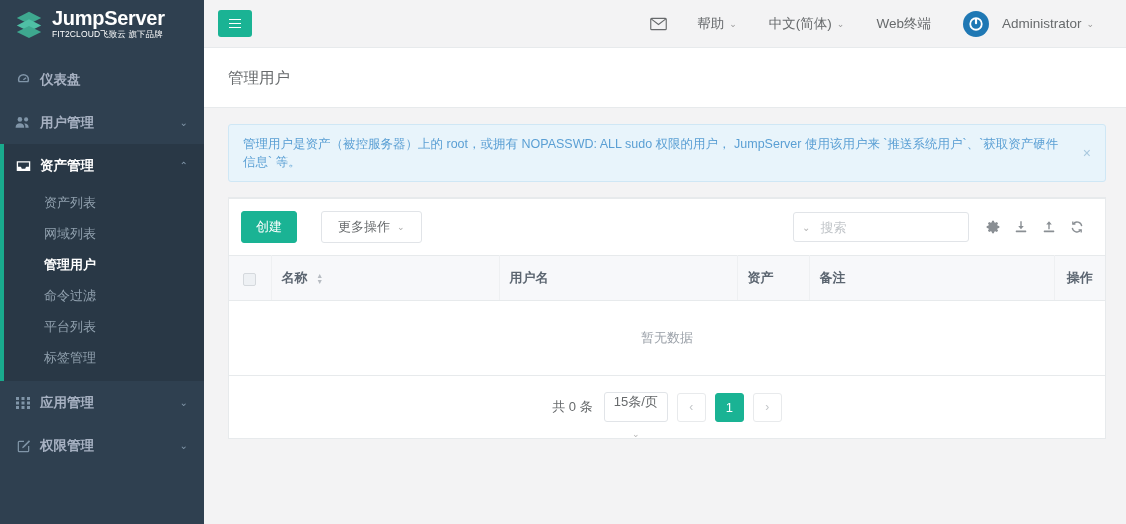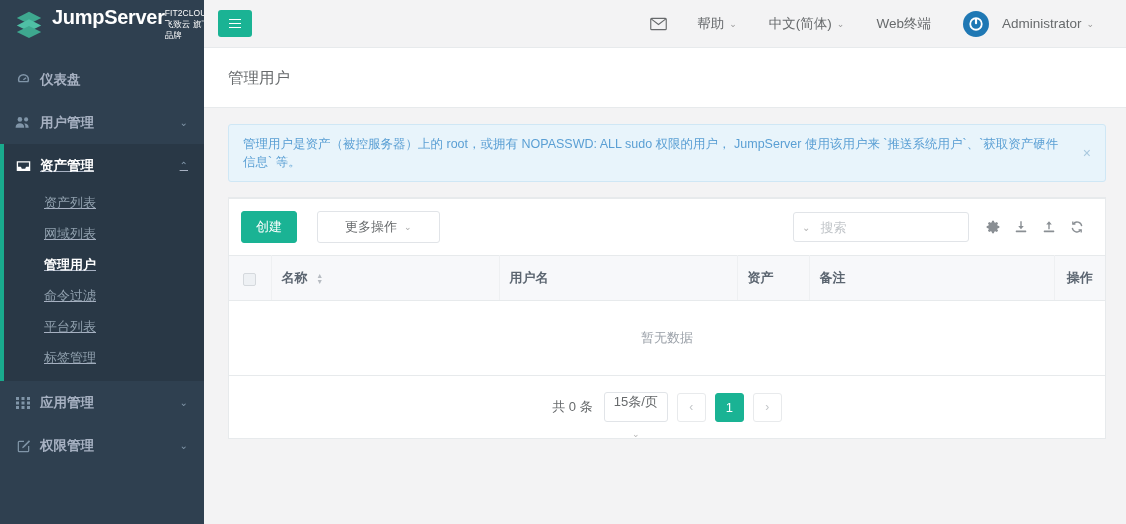--- a/index.html
+++ b/index.html
@@ -14,21 +14,21 @@
   .sidebar {
     width: 204px; min-width: 204px; height: 524px;
     background: #2f4050; color: #a7b1c2;
     overflow: hidden; position: relative;
   }
   .logo-wrap {
     height: 48px; display: flex; align-items: center;
     padding-left: 14px; background: #2f4050;
   }
   .logo-mark { width: 30px; height: 30px; position: relative; margin-right: 8px; flex: none; }
-  .logo-text { display: flex; flex-direction: row; justify-content: center; }
+  .logo-text { display: flex; flex-direction: column; justify-content: center; }
   .logo-title {
     font-size: 20px; font-weight: bold; color: #ffffff;
     letter-spacing: -0.3px; line-height: 20px;
   }
   .logo-sub {
     font-size: 8.5px; color: #ffffff; line-height: 11px;
     margin-top: 1px; letter-spacing: 0.1px;
   }
 
   .nav { padding-top: 10px; }
@@ -37,21 +37,21 @@
     display: flex; align-items: center; height: 43px;
     padding: 0 16px 0 14px; font-size: 13.5px;
     color: #a7b1c2; cursor: pointer; position: relative;
   }
   .nav-item .ico {
     width: 18px; margin-right: 8px; display: inline-flex;
     align-items: center; justify-content: center; color: #8095a8;
   }
   .nav-item .lbl { flex: 1; font-weight: bold; }
   .nav-item .caret { font-size: 10px; color: #8095a8; }
-  .nav-group.active { background: #293846; text-decoration: underline; }
+  .nav-group.active { background: #293846; }
   .nav-group.active::before {
     content: ""; position: absolute; left: 0; top: 0; bottom: 0;
     width: 4px; background: #19aa8d;
   }
   .nav-group.active > .nav-item { color: #ffffff; }
   .nav-group.active > .nav-item .ico { color: #ffffff; }
 
   .submenu { padding-bottom: 8px; }
   .sub-item {
     display: block; padding: 6px 0 6px 44px; font-size: 13px;
@@ -105,31 +105,31 @@
     margin-bottom: 15px;
   }
   .alert .alert-text { flex: 1; }
   .alert .alert-close {
     color: #a8c8de; font-size: 14px; cursor: pointer;
     padding-left: 12px; line-height: 1;
   }
 
   .panel { background: #ffffff; border: 1px solid #e7eaec; border-top: 2px solid #e7eaec; }
   .toolbar {
-    display: flex; align-items: center; padding: 12px 14px 12px 12px;
+    display: flex; align-items: center; padding: 12px 14px 12px 12px; gap: 12px;
   }
   .btn-create {
     background: #1ab394; border: 1px solid #1ab394; color: #fff;
     font-size: 13px; padding: 6px 14px; border-radius: 3px;
     cursor: pointer; font-family: inherit;
   }
   .btn-more {
     background: #fff; border: 1px solid #e1e4e8; color: #676a6c;
-    font-size: 13px; padding: 6px 27px; border-radius: 3px;
-    margin-left: 20px; cursor: pointer; font-family: inherit;
+    font-size: 13px; padding: 6px 16px; border-radius: 3px;
+    margin-left: 12px; cursor: pointer; font-family: inherit;
     display: inline-flex; align-items: center; gap: 7px;
   }
   .btn-more .caret { font-size: 9px; color: #aaa; }
 
   .toolbar-right { margin-left: auto; display: flex; align-items: center; }
   .search-box {
     display: flex; align-items: center; width: 176px; height: 30px;
     border: 1px solid #e1e4e8; border-radius: 3px; background: #fff;
     padding: 0 8px;
   }

